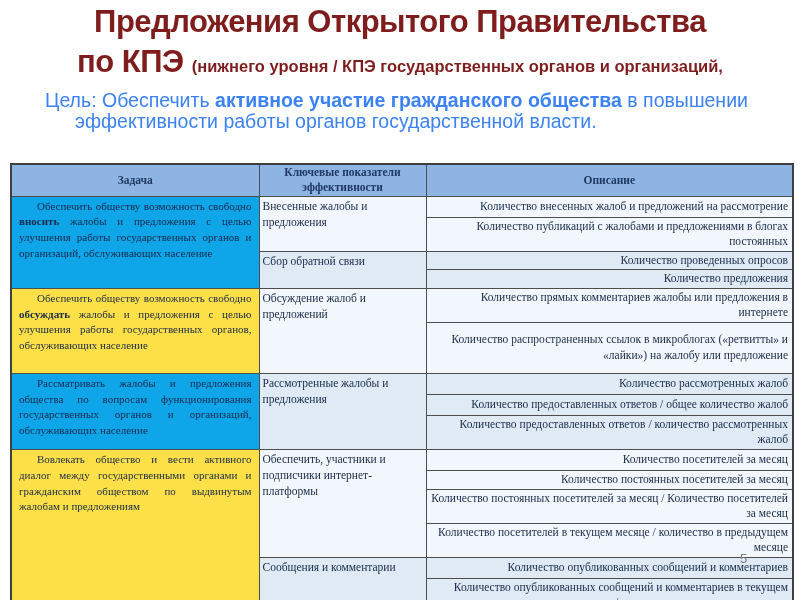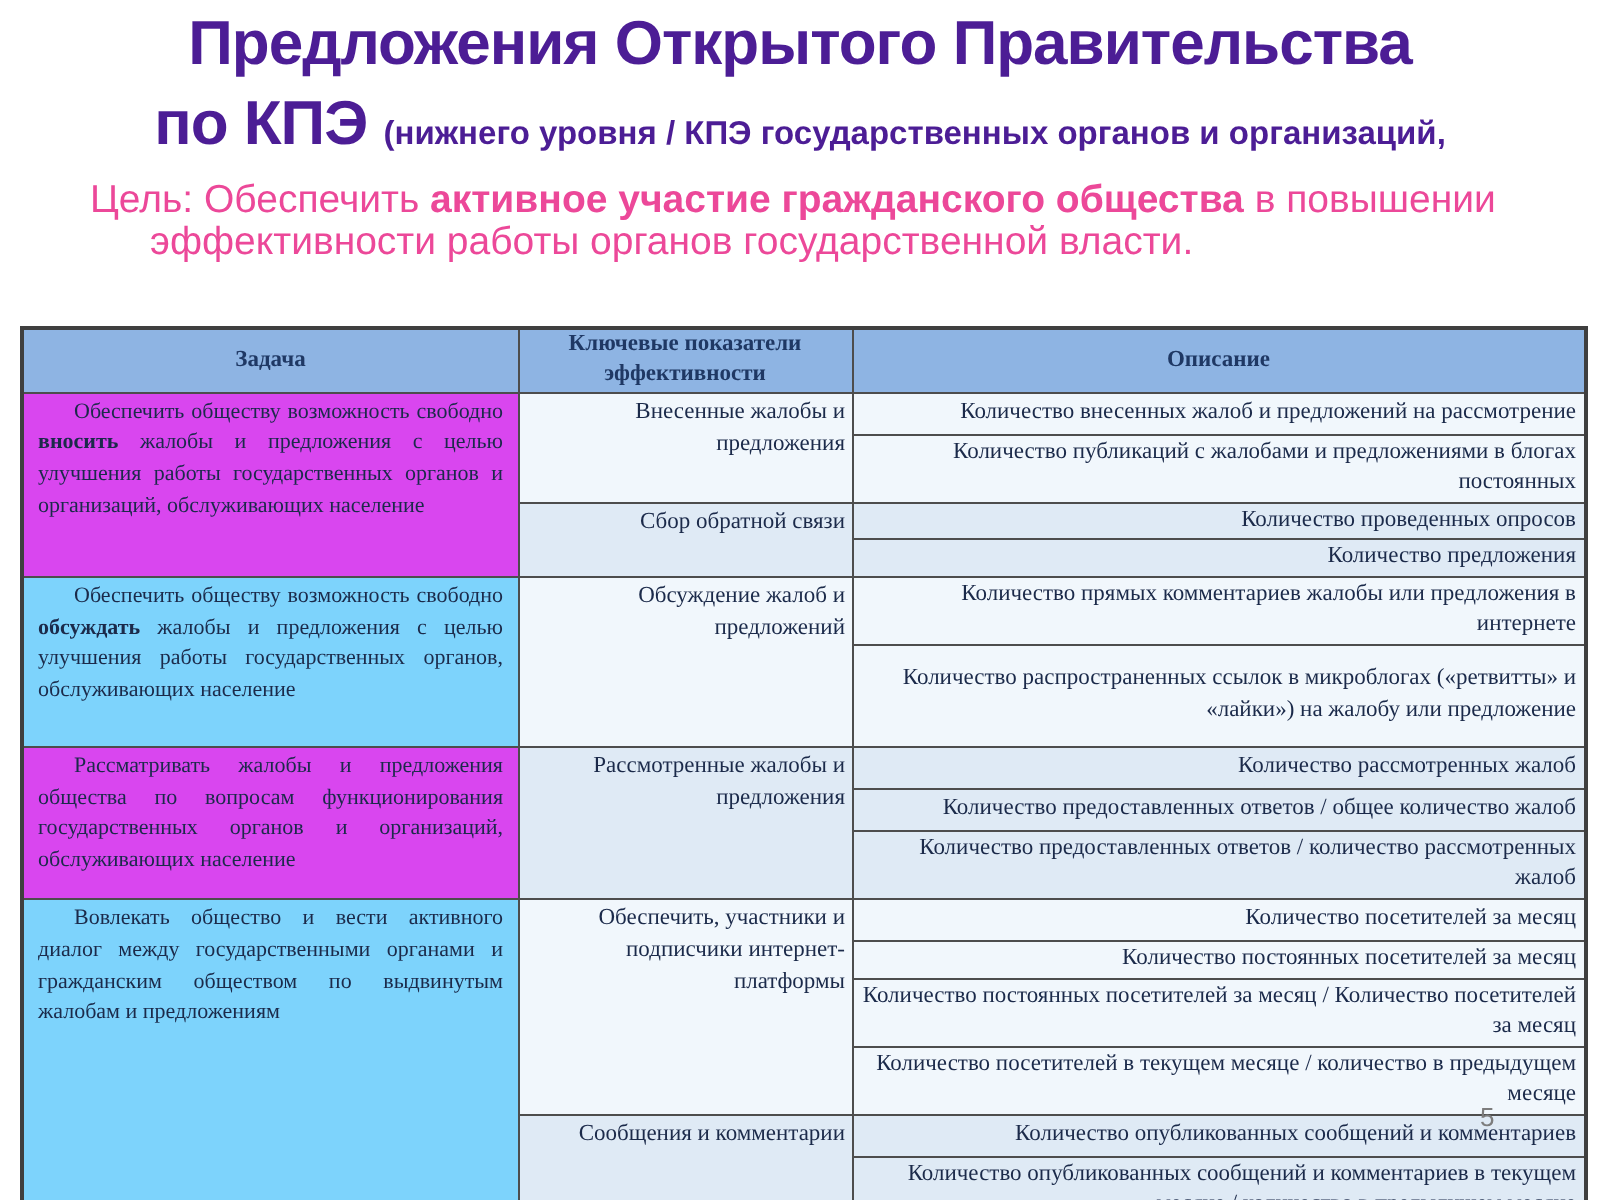--- a/index.html
+++ b/index.html
@@ -5,29 +5,29 @@
   * { margin:0; padding:0; box-sizing:border-box; }
   html,body { background:#fff; }
   .slide {
     position:relative; width:800px; height:600px; background:#ffffff;
     overflow:hidden; font-family:"Liberation Sans", sans-serif; color:#000;
   }
 
   
   .title {
     position:absolute; top:2px; left:15px; width:770px;
-    text-align:center; font-weight:bold; color:#4c1d95; line-height:1.3;
+    text-align:center; font-weight:bold; color:#7f1d1d; line-height:1.3;
   }
   .title .big   { font-size:31px; letter-spacing:-0.5px; }
   .title .small { font-size:16.5px; }
 
   
   .goal {
     position:absolute; top:90px; left:45px; width:710px;
-    font-size:19.5px; line-height:1.1; color:#ec4899;
+    font-size:19.5px; line-height:1.1; color:#3b82f6;
     padding-left:30px; text-indent:-30px;
   }
   .goal b { font-weight:bold; }
 
   
   .kpi-table {
     position:absolute; top:163px; left:10px;
     width:782px; height:429px;
     border-collapse:collapse; table-layout:fixed;
     font-family:"Liberation Serif", serif; color:#1b2a4a;
@@ -39,28 +39,28 @@
     font-size:11.5px; height:32px; text-align:center; vertical-align:middle;
     line-height:1.3;
   }
   .task-cell {
     font-size:11px; line-height:1.45; padding:2px 7px 2px 7px;
     vertical-align:top; text-align:justify;
   }
   .task-text { text-indent:18px; }
   .kpi-cell  {
     font-size:11.5px; line-height:1.4; padding:1px 3px;
-    vertical-align:top; text-align:right;
+    vertical-align:top; text-align:left;
   }
   .desc-cell {
     font-size:11.5px; line-height:1.35; padding:1px 4px;
     vertical-align:middle; text-align:right;
   }
-  .task-blue  { background:#d946ef; }
-  .task-light { background:#7dd3fc; }
+  .task-blue  { background:#0ea5e9; }
+  .task-light { background:#fde047; }
   .band-a { background:#F1F7FC; }
   .band-b { background:#DFEAF5; }
 
   
   .page-num {
     position:absolute; left:740px; top:551px;
     font-family:"Liberation Sans", sans-serif;
     font-size:13px; color:#7d7d7d; z-index:5;
   }
 </style>

